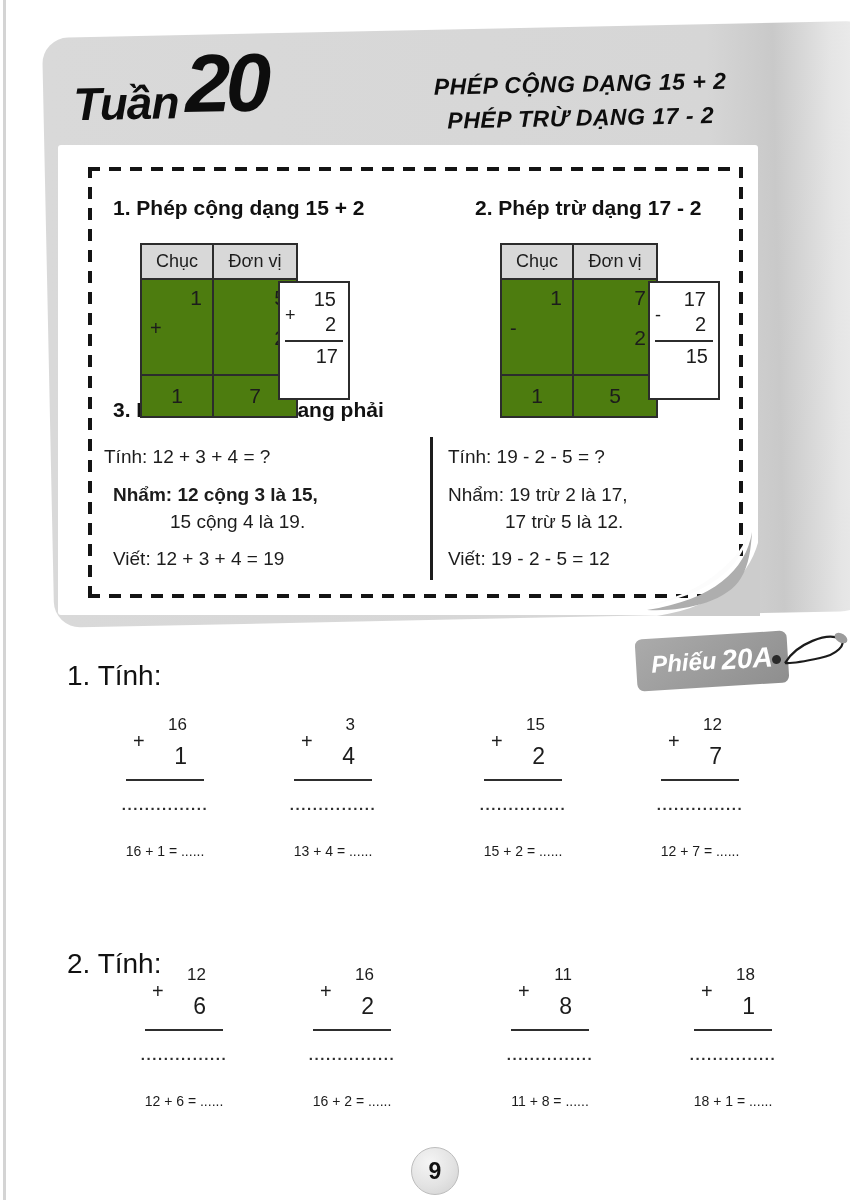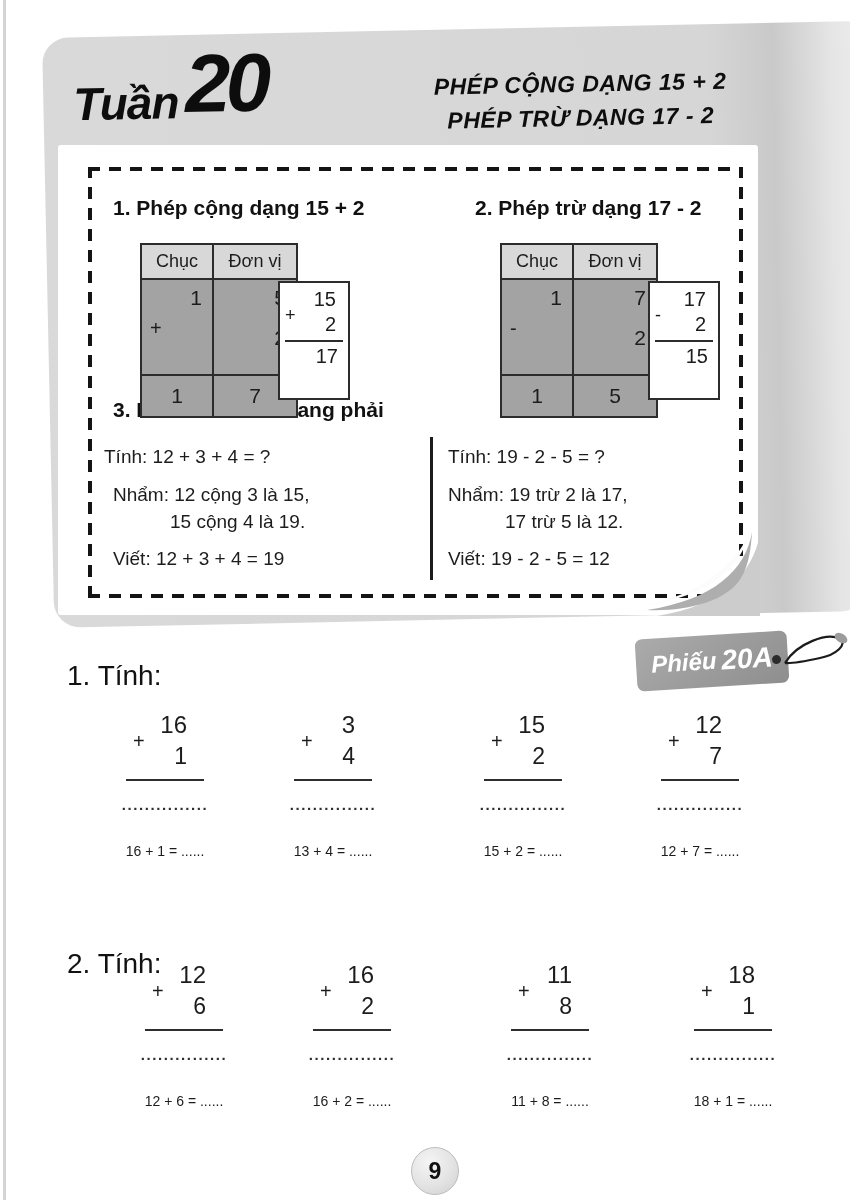--- a/index.html
+++ b/index.html
@@ -40,21 +40,21 @@
 
   
   .curl{left:645px;top:532px;z-index:3;}
 
   .sec-heading{font-size:21px;font-weight:bold;color:#111;white-space:nowrap;}
   .s1-head{left:113px;top:196px;}
   .s2-head{left:475px;top:196px;}
   .s3-head{left:113px;top:398px;}
 
   
-  table.pv{position:absolute;border-collapse:collapse;background:#a3a3a3;z-index:2;}
+  table.pv{position:absolute;border-collapse:collapse;background:#4d7c0f;z-index:2;}
   table.pv th,table.pv td{border:2.5px solid #2c2c2c;text-align:center;padding:0;}
   table.pv th{background:#d8d8d8;font-weight:normal;font-size:18px;height:33px;padding:0 7px;}
   table.pv .th-tens{width:56px;}
   table.pv .th-units{width:68px;}
   table.pv tr.body td{height:94px;vertical-align:top;}
   .cell-stack{padding:6px 10px 0 8px;height:88px;box-sizing:border-box;}
   .cs-num{text-align:right;font-size:21px;line-height:24px;}
   .cs-op{text-align:left;font-size:20px;line-height:20px;margin-top:8px;}
   .cs-gap{margin-top:16px;}
   table.pv tr.result td{height:40px;font-size:21px;}
@@ -84,21 +84,21 @@
   .tag-hole{position:absolute;right:7px;top:24px;width:9px;height:9px;border-radius:50%;background:#2a2a2a;}
   .tag-string{position:absolute;left:146px;top:-4px;}
 
   
   .exr-heading{font-size:28px;font-weight:normal;color:#111;}
   .e1-head{left:67px;top:660px;}
   .e2-head{left:67px;top:948px;}
 
   .vp{width:170px;display:flex;flex-direction:column;align-items:center;}
   .vp-col{width:64px;}
-  .vp-top{text-align:right;padding-right:10px;font-size:24px;line-height:26px;}
+  .vp-top{text-align:right;padding-right:10px;font-size:17px;line-height:26px;}
   .vp-row2{display:flex;justify-content:space-between;margin-top:5px;}
   .vp-op{font-size:20px;position:relative;top:-13px;}
   .vp-bot{font-size:23px;padding-right:10px;line-height:26px;}
   .vp-line{width:78px;border-top:2.5px solid #2e2e2e;margin-top:10px;}
   .vp-dots{margin-top:15px;font-size:15px;font-weight:bold;letter-spacing:1.6px;color:#2e2e2e;}
   .vp-eq{margin-top:30px;font-size:14px;white-space:nowrap;color:#1c1c1c;}
 
   
   .page-badge{left:411px;top:1147px;width:46px;height:46px;border-radius:50%;
     background:radial-gradient(circle at 38% 32%,#f5f5f5 0%,#e3e3e3 55%,#cfcfcf 100%);
@@ -194,21 +194,21 @@
     <span class="cf-bot">2</span>
   </div>
   <div class="cf-line"></div>
   <div class="cf-res">15</div>
 </div>
 
 <div class="abs sec-heading s3-head">3. Em tính từ trái sang phải</div>
 <div class="abs v-divider"></div>
 
 <div class="abs ex-line" style="left:104px;top:446px;">Tính: 12 + 3 + 4 = ?</div>
-<div class="abs ex-line" style="left:113px;top:484px;">Nhẩm: 12 cộng 3 là 15,</div>
+<div class="abs ex-line" style="left:113px;top:484px;font-weight:bold;">Nhẩm: 12 cộng 3 là 15,</div>
 <div class="abs ex-line" style="left:170px;top:511px;">15 cộng 4 là 19.</div>
 <div class="abs ex-line" style="left:113px;top:548px;">Viết: 12 + 3 + 4 = 19</div>
 
 <div class="abs ex-line" style="left:448px;top:446px;">Tính: 19 - 2 - 5 = ?</div>
 <div class="abs ex-line" style="left:448px;top:484px;">Nhẩm: 19 trừ 2 là 17,</div>
 <div class="abs ex-line" style="left:505px;top:511px;">17 trừ 5 là 12.</div>
 <div class="abs ex-line" style="left:448px;top:548px;">Viết: 19 - 2 - 5 = 12</div>
 
 <svg class="abs curl" width="115" height="86" viewBox="0 0 115 86">
   <path d="M115,2 C108,42 76,74 12,84 L115,84 Z" fill="#cccccc"></path>

